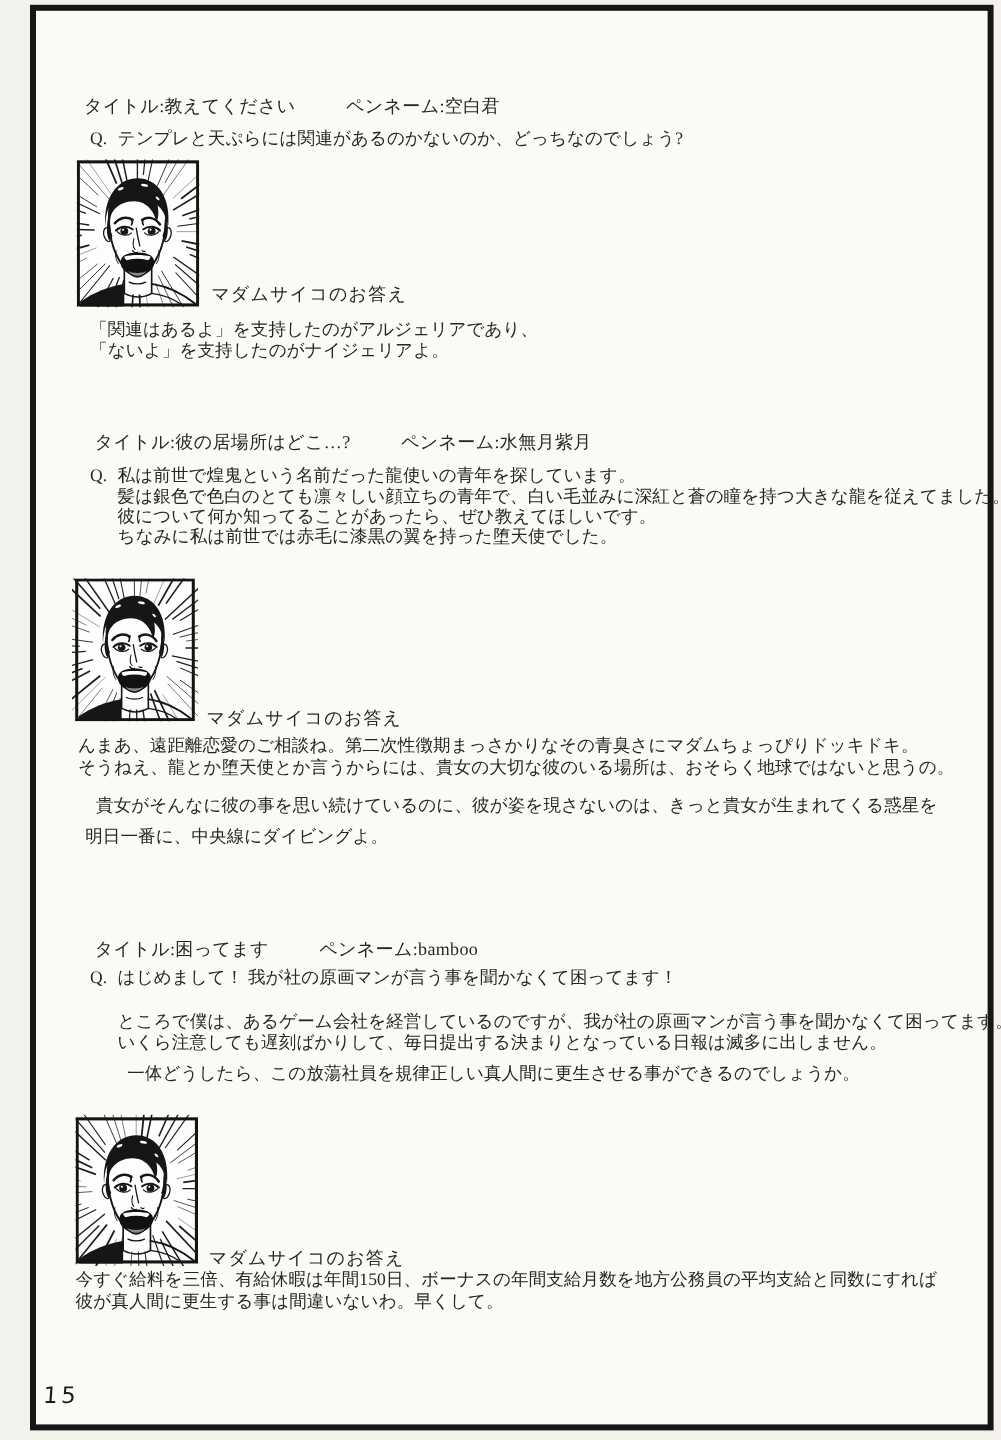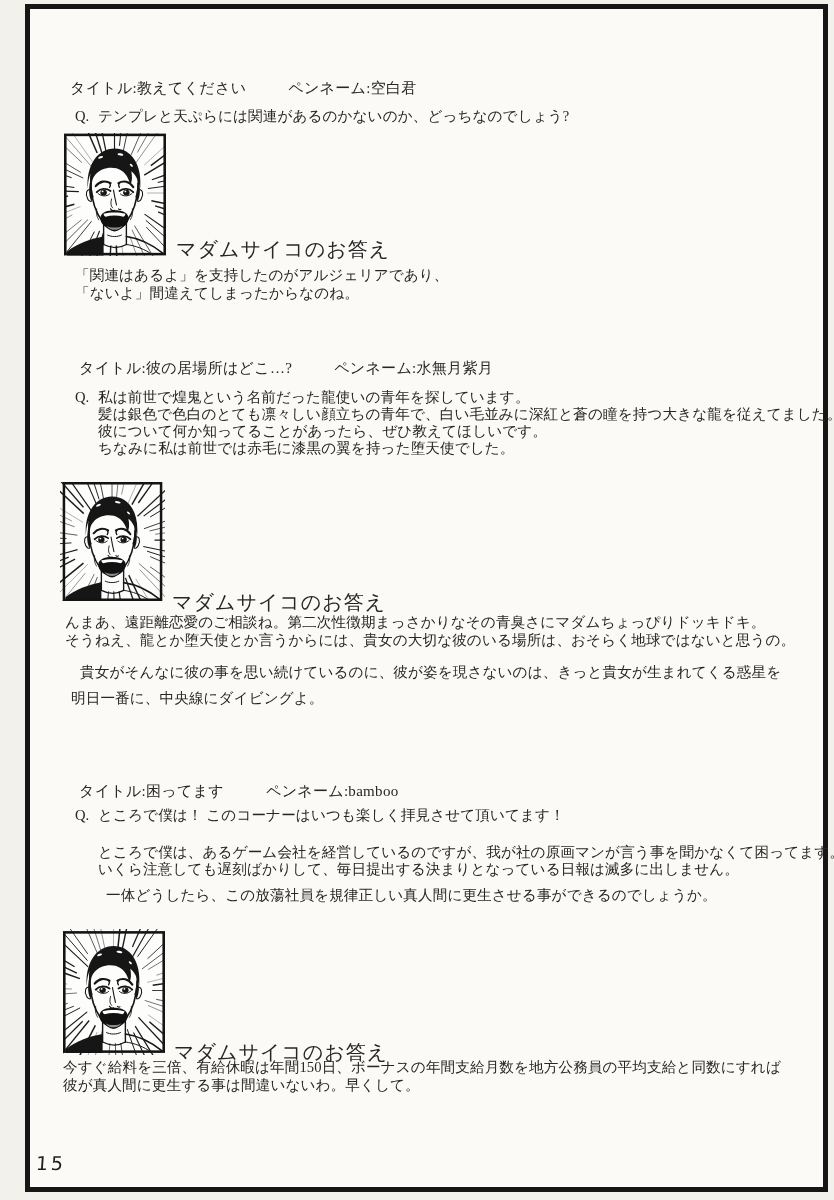--- a/index.html
+++ b/index.html
@@ -15,21 +15,21 @@
   }
   .abs{position:absolute;}
   .title-row{font-size:15px;white-space:nowrap;letter-spacing:.3px;}
   .title-row .pen{margin-left:42px;}
   .q-block{font-size:14.6px;}
   .q-mark{position:absolute;left:0;top:0;line-height:17px;}
   .q-lines{margin-left:23px;}
   .line{white-space:nowrap;line-height:17px;font-size:14.6px;letter-spacing:.1px;}
   .a1 .line{line-height:18px;}
   .a2 .line,.a3 .line{line-height:17.5px;}
-  .caption{font-size:20px;white-space:nowrap;letter-spacing:1px;}
+  .caption{font-size:15px;white-space:nowrap;letter-spacing:1px;}
   .portrait-svg{display:block;}
   .page-number{
     font-family:"DejaVu Sans",sans-serif;font-size:19px;color:#1c1c1c;
     letter-spacing:3px;transform:skewX(-4deg);
   }
 </style>
 </head>
 <body>
 
 <svg width="0" height="0" style="position:absolute" aria-hidden="true">
@@ -155,21 +155,21 @@
     <ellipse cx="51" cy="62" rx="30" ry="42" fill="#fdfdfb"></ellipse>
     <use href="#psycho-face"></use>
     <rect x="1.3" y="1.3" width="100.4" height="120.4" fill="none" stroke="#141414" stroke-width="2.6"></rect>
   </svg>
 </div>
 
 <div class="abs caption" style="left:176px;top:236px">マダムサイコのお答え</div>
 
 <div class="abs a1" style="left:75px;top:266px">
   <div class="line">「関連はあるよ」を支持したのがアルジェリアであり、</div>
-  <div class="line">「ないよ」間違えてしまったからなのね。</div>
+  <div class="line">「ないよ」を支持したのがナイジェリアよ。</div>
 </div>
 
 <div class="abs title-row" style="left:79px;top:359px">
   <span>タイトル:彼の居場所はどこ…?</span><span class="pen">ペンネーム:水無月紫月</span>
 </div>
 
 <div class="abs q-block" style="left:75px;top:389px;width:748px">
   <span class="q-mark">Q.</span>
   <div class="q-lines">
     <div class="line">私は前世で煌鬼という名前だった龍使いの青年を探しています。</div>
@@ -245,21 +245,21 @@
   <div class="line" style="margin-top:8px;padding-left:13px">明日一番に、中央線にダイビングよ。</div>
 </div>
 
 <div class="abs title-row" style="left:79px;top:782px">
   <span>タイトル:困ってます</span><span class="pen">ペンネーム:bamboo</span>
 </div>
 
 <div class="abs q-block" style="left:75px;top:807px;width:748px">
   <span class="q-mark">Q.</span>
   <div class="q-lines">
-    <div class="line">ところで僕は！ このコーナーはいつも楽しく拝見させて頂いてます！</div>
+    <div class="line">はじめまして！ 我が社の原画マンが言う事を聞かなくて困ってます！</div>
     <div class="line" style="margin-top:20px">ところで僕は、あるゲーム会社を経営しているのですが、我が社の原画マンが言う事を聞かなくて困ってます。</div>
     <div class="line">いくら注意しても遅刻ばかりして、毎日提出する決まりとなっている日報は滅多に出しません。</div>
     <div class="line" style="margin-top:9px;padding-left:8px">一体どうしたら、この放蕩社員を規律正しい真人間に更生させる事ができるのでしょうか。</div>
   </div>
 </div>
 
 <div class="abs" style="left:63px;top:929px">
   <svg class="portrait-svg" width="102" height="126" viewBox="0 0 103 123">
     <rect x="0" y="0" width="103" height="123" fill="#fdfdfb"></rect>
     <g stroke="#1c1c1c">

